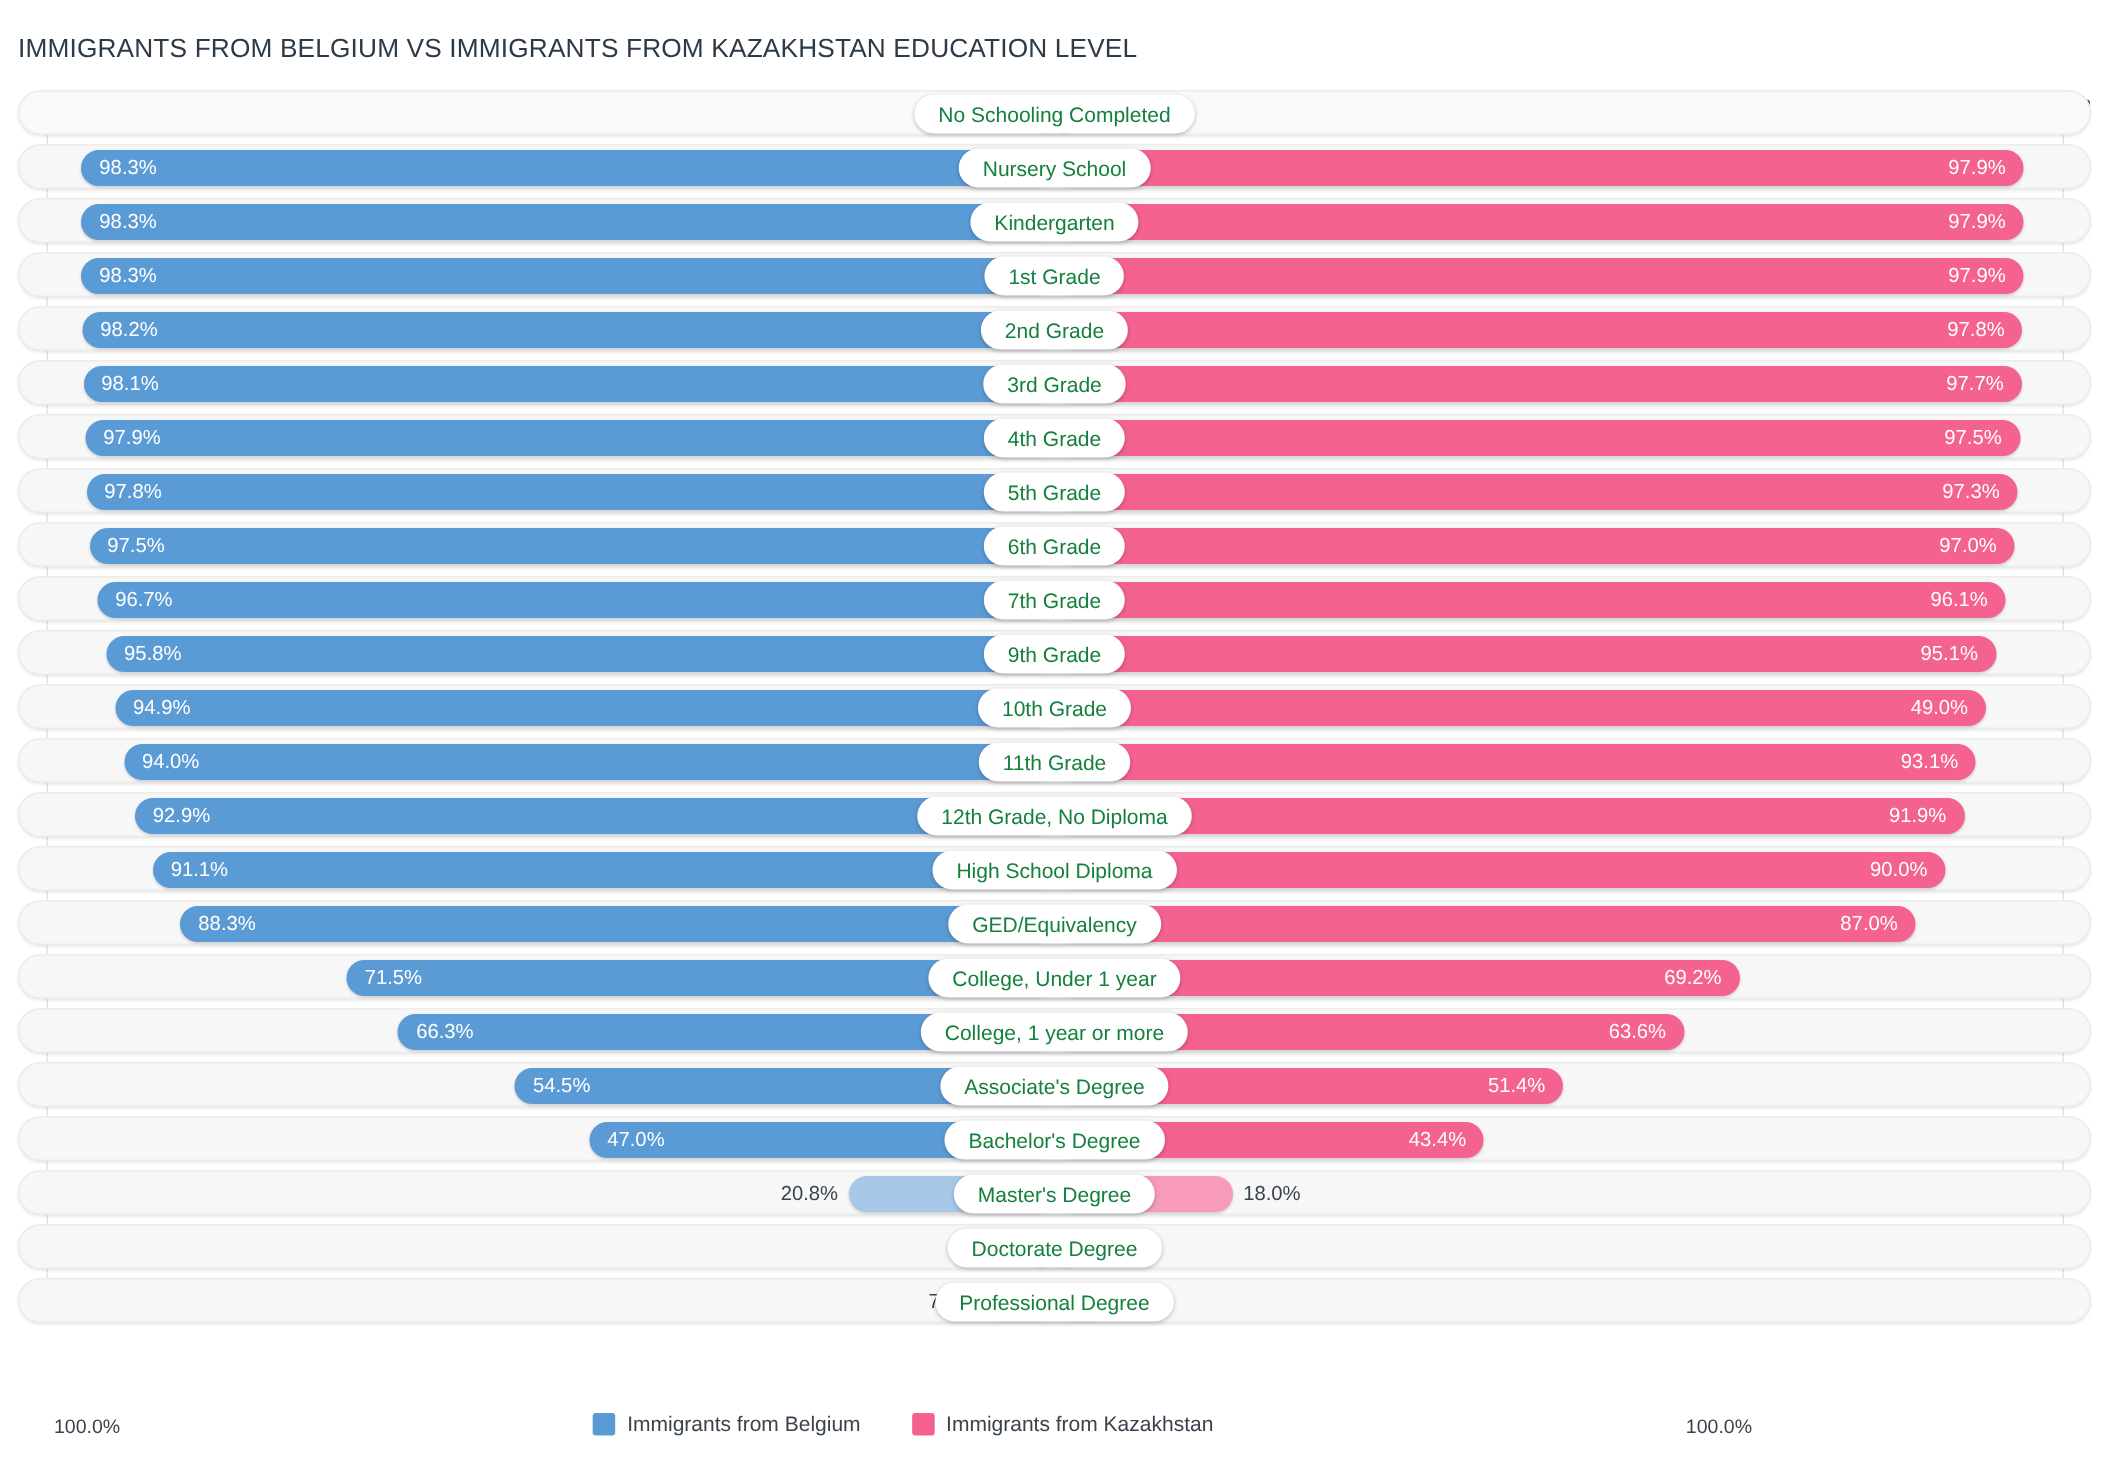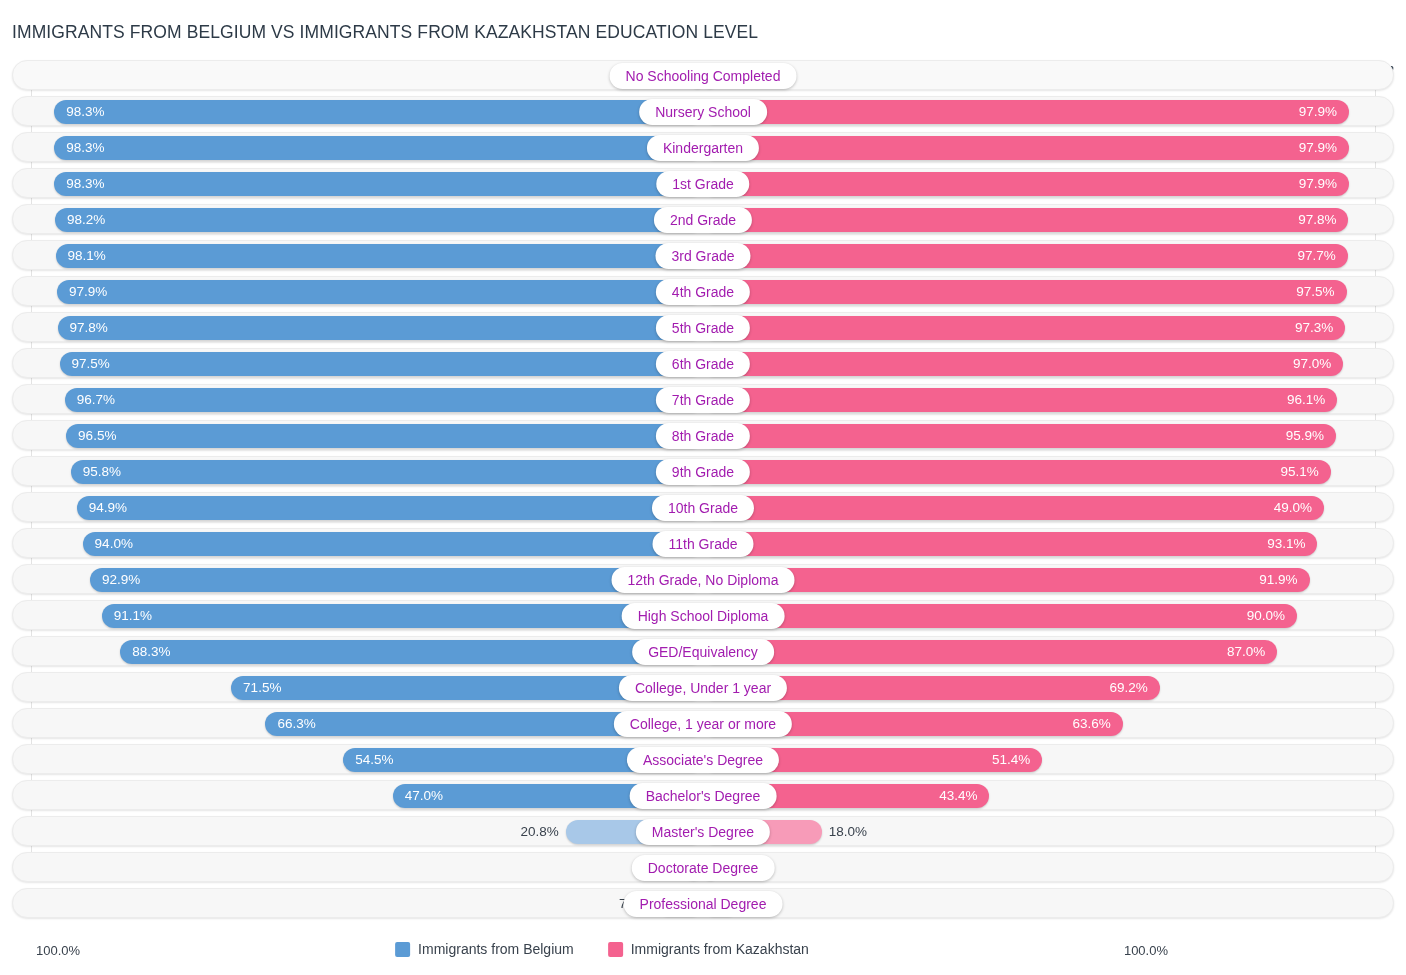--- a/index.html
+++ b/index.html
@@ -68,21 +68,21 @@
   .val-out { color: #39424d; }
 
   .catlabel {
     position: absolute; left: 50%; top: 2px;
     transform: translateX(-50%);
     height: 26px; line-height: 26px;
     padding: 0 16px;
     background: #ffffff;
     border-radius: 13px;
     box-shadow: 0 1px 3px rgba(0,0,0,.25);
-    font-size: 14px; color: #a21caf;
+    font-size: 14px; color: #15803d;
     white-space: nowrap; z-index: 4;
   }
 
   
   .footer {
     position: absolute; left: 0; top: 935px; width: 1204px; height: 40px;
   }
   .axis-min, .axis-max {
     position: absolute; top: 8px;
     font-size: 13px; color: #39424d;
@@ -178,27 +178,20 @@
           <div class="catlabel">6th Grade</div>
         </div>
         <div class="row">
           <div class="bar bar-l" style="width: 638.22px; background: rgb(91, 155, 213);"></div>
           <div class="val val-in" style="right: calc(50% + 626.22px); transform: translateX(100%);">96.7%</div>
           <div class="bar bar-r" style="width: 634.26px; background: rgb(244, 98, 143);"></div>
           <div class="val val-in" style="left: calc(50% + 622.26px); transform: translateX(-100%);">96.1%</div>
           <div class="catlabel">7th Grade</div>
         </div>
         <div class="row">
-          <div class="bar bar-l" style="width: 636.9px; background: rgb(91, 155, 213);"></div>
-          <div class="val val-in" style="right: calc(50% + 624.9px); transform: translateX(100%);">96.5%</div>
-          <div class="bar bar-r" style="width: 632.94px; background: rgb(244, 98, 143);"></div>
-          <div class="val val-in" style="left: calc(50% + 620.94px); transform: translateX(-100%);">95.9%</div>
-          <div class="catlabel">8th Grade</div>
-        </div>
-        <div class="row">
           <div class="bar bar-l" style="width: 632.28px; background: rgb(91, 155, 213);"></div>
           <div class="val val-in" style="right: calc(50% + 620.28px); transform: translateX(100%);">95.8%</div>
           <div class="bar bar-r" style="width: 627.66px; background: rgb(244, 98, 143);"></div>
           <div class="val val-in" style="left: calc(50% + 615.66px); transform: translateX(-100%);">95.1%</div>
           <div class="catlabel">9th Grade</div>
         </div>
         <div class="row">
           <div class="bar bar-l" style="width: 626.34px; background: rgb(91, 155, 213);"></div>
           <div class="val val-in" style="right: calc(50% + 614.34px); transform: translateX(100%);">94.9%</div>
           <div class="bar bar-r" style="width: 621.06px; background: rgb(244, 98, 143);"></div>

